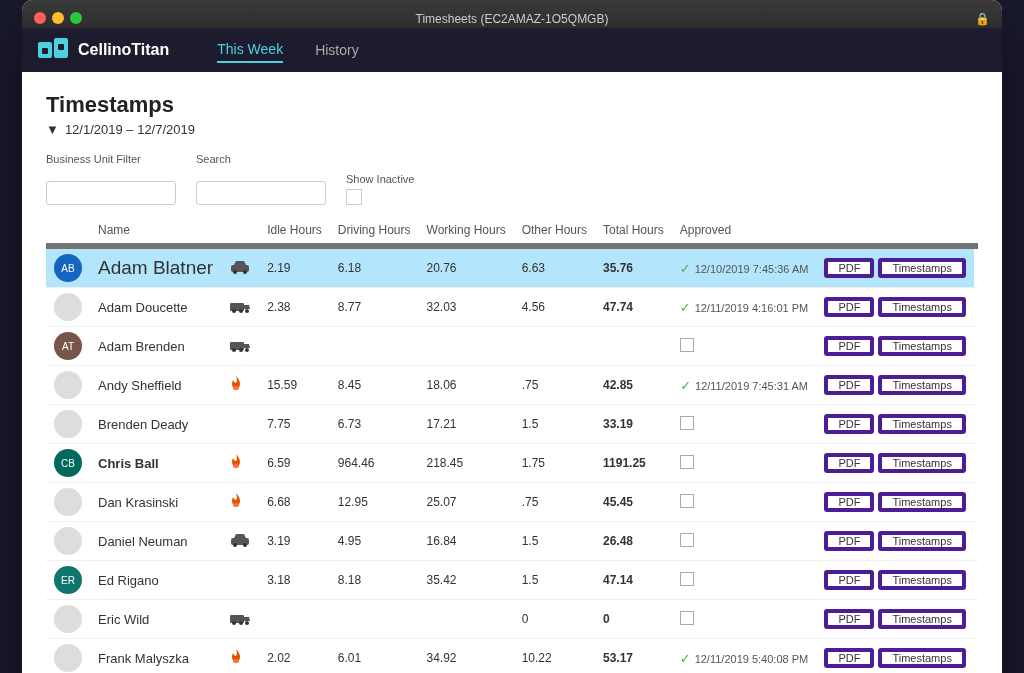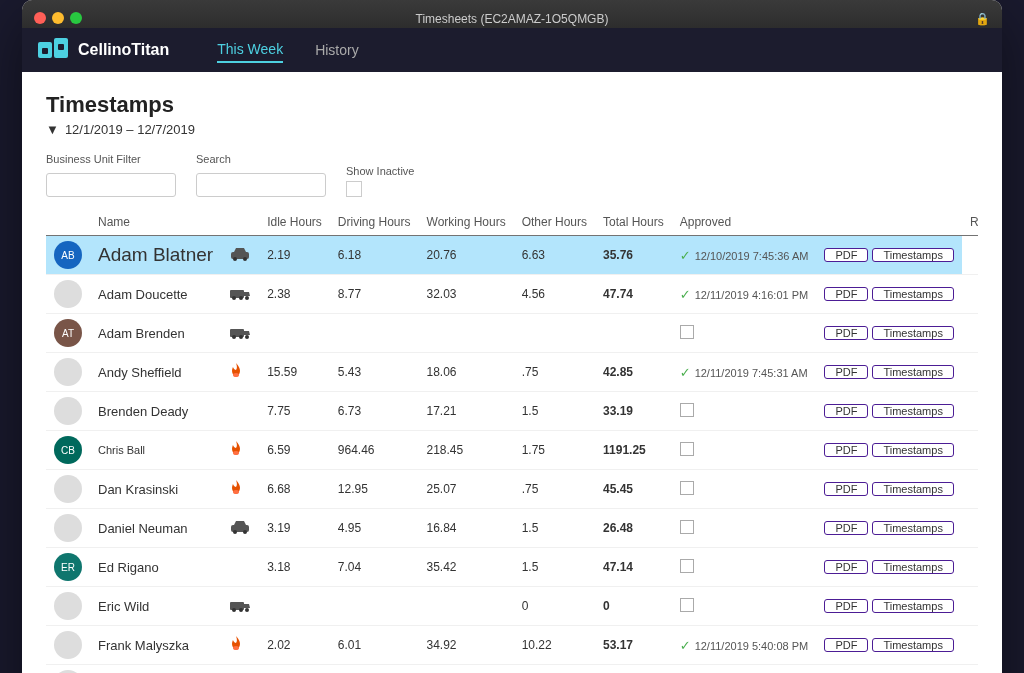--- a/index.html
+++ b/index.html
@@ -106,21 +106,21 @@
     }
     .filters-row {
       display: flex;
       align-items: flex-end;
       gap: 20px;
       margin-bottom: 12px;
     }
     .filter-group {
       display: flex;
       flex-direction: column;
-      gap: 8px;
+      gap: 16px;
     }
     .filter-label {
       font-size: 11px;
       color: #555;
     }
     .filter-input {
       border: 1px solid #ccc;
       border-radius: 3px;
       padding: 3px 8px;
       font-size: 12px;
@@ -150,21 +150,21 @@
     table {
       width: 100%;
       border-collapse: collapse;
       font-size: 12px;
     }
     thead tr th {
       font-weight: 500;
       color: #555;
       text-align: left;
       padding: 6px 8px;
-      border-bottom: 1px solid #737373;
+      border-bottom: 6px solid #737373;
       white-space: nowrap;
     }
     thead tr th:first-child {
       width: 36px;
     }
     tbody tr {
       border-bottom: 1px solid #f0f0f0;
     }
     tbody tr.selected {
       background: #b3e5fc;
@@ -196,21 +196,21 @@
     .checkmark { color: #4caf50; font-size: 13px; }
     .approved-date { color: #555; font-size: 11px; margin-left: 4px; }
     .checkbox-cell {
       width: 14px;
       height: 14px;
       border: 1px solid #aaa;
       display: inline-block;
       background: white;
     }
     .btn-pdf, .btn-timestamps {
-      border: 1px solid #4c1d95;
+      border: 4px solid #4c1d95;
       background: white;
       border-radius: 3px;
       padding: 0 10px;
       font-size: 11px;
       cursor: pointer;
       color: #333;
     }
     .reports-cell {
       display: flex;
       gap: 4px;
@@ -365,25 +365,25 @@
             <tr>
     <td>
                 <div class="avatar-placeholder"></div>
               </td>
     <td style="white-space:nowrap;font-size:13px;">Andy Sheffield</td>
     <td><svg width="14" height="18" viewBox="0 0 14 18" fill="none" xmlns="http://www.w3.org/2000/svg">
       <path d="M7 1 C7 1 11 5 11 9 C11 12 9 14 7 14 C5 14 3 12 3 9 C3 7 4 5 4 5 C4 5 5 8 7 8 C7 8 9 6 7 1Z" fill="#e65100"></path>
       <ellipse cx="7" cy="13" rx="3" ry="2" fill="#ff7043"></ellipse>
     </svg></td>
     <td>15.59</td>
-    <td>5.43</td>
+    <td>8.45</td>
     <td>18.06</td>
     <td>.75</td>
     <td><span class="bold">42.85</span></td>
-    <td style="white-space:nowrap;" colspan="1"><span class="checkmark">✓</span><span class="approved-date">12/11/2019 7:45:31 AM</span></td>
+    <td style="white-space:nowrap;text-align:center;" colspan="1"><span class="checkmark">✓</span><span class="approved-date">12/11/2019 7:45:31 AM</span></td>
     <td>
       <div class="reports-cell">
         <button class="btn-pdf">PDF</button>
         <button class="btn-timestamps">Timestamps</button>
       </div>
     </td>
   </tr>
             <tr>
     <td>
                 <div class="avatar-placeholder"></div>
@@ -400,21 +400,21 @@
       <div class="reports-cell">
         <button class="btn-pdf">PDF</button>
         <button class="btn-timestamps">Timestamps</button>
       </div>
     </td>
   </tr>
             <tr>
     <td>
                 <div class="avatar" style="background:#00695c">CB</div>
               </td>
-    <td style="white-space:nowrap;font-size:11px;">Chris Ball</td>
+    <td style="white-space:nowrap;font-size:13px;font-weight:bold;">Chris Ball</td>
     <td><svg width="14" height="18" viewBox="0 0 14 18" fill="none" xmlns="http://www.w3.org/2000/svg">
       <path d="M7 1 C7 1 11 5 11 9 C11 12 9 14 7 14 C5 14 3 12 3 9 C3 7 4 5 4 5 C4 5 5 8 7 8 C7 8 9 6 7 1Z" fill="#e65100"></path>
       <ellipse cx="7" cy="13" rx="3" ry="2" fill="#ff7043"></ellipse>
     </svg></td>
     <td>6.59</td>
     <td>964.46</td>
     <td>218.45</td>
     <td>1.75</td>
     <td><span class="bold">1191.25</span></td>
     <td style="white-space:nowrap;" colspan="1"><span class="checkbox-cell"></span></td>
@@ -471,21 +471,21 @@
       </div>
     </td>
   </tr>
             <tr>
     <td>
                 <div class="avatar" style="background:#0f766e">ER</div>
               </td>
     <td style="white-space:nowrap;font-size:13px;">Ed Rigano</td>
     <td></td>
     <td>3.18</td>
-    <td>7.04</td>
+    <td>8.18</td>
     <td>35.42</td>
     <td>1.5</td>
     <td><span class="bold">47.14</span></td>
     <td style="white-space:nowrap;" colspan="1"><span class="checkbox-cell"></span></td>
     <td>
       <div class="reports-cell">
         <button class="btn-pdf">PDF</button>
         <button class="btn-timestamps">Timestamps</button>
       </div>
     </td>

